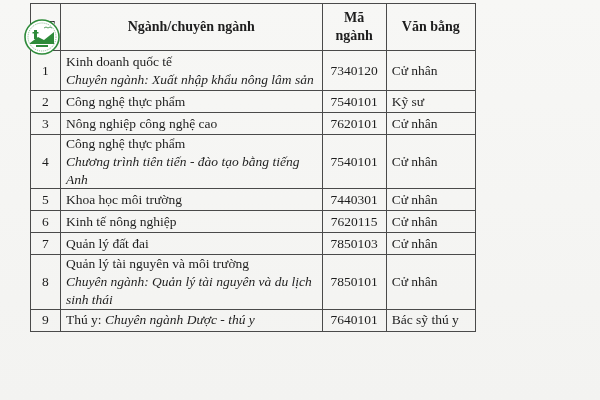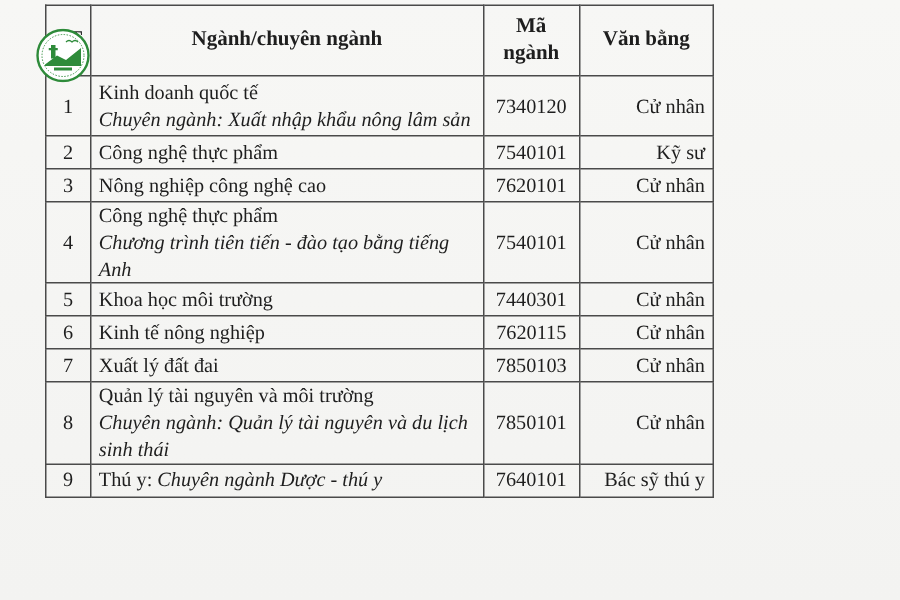--- a/index.html
+++ b/index.html
@@ -37,21 +37,21 @@
       text-align: center;
       height: 46px;
       font-size: 14px;
     }
     col.c-stt { width: 30px; }
     col.c-name { width: 345px; }
     col.c-code { width: 67px; }
     col.c-deg { width: 114px; }
     td.stt { text-align: center; padding: 0; }
     td.code { text-align: center; padding: 0; }
-    td.deg { text-align: right; padding: 0; margin-top: 23px; }
+    td.deg { text-align: left; padding: 0; margin-top: 23px; }
     tr.single td { height: 21px; }
     tr.double td { height: 39px; }
     .sub { font-style: italic; display: block; }
     .inline-sub { font-style: italic; text-align: center; }
     .logo {
       position: absolute;
       left: 24px;
       top: 19px;
       width: 36px;
       height: 36px;
@@ -118,21 +118,21 @@
         <td class="deg">Cử nhân</td>
       </tr>
       <tr class="single">
         <td class="stt">6</td>
         <td>Kinh tế nông nghiệp</td>
         <td class="code">7620115</td>
         <td class="deg">Cử nhân</td>
       </tr>
       <tr class="single">
         <td class="stt">7</td>
-        <td>Xuất lý đất đai</td>
+        <td>Quản lý đất đai</td>
         <td class="code">7850103</td>
         <td class="deg">Cử nhân</td>
       </tr>
       <tr class="double">
         <td class="stt">8</td>
         <td>
           <span>Quản lý tài nguyên và môi trường</span>
           <span class="sub">Chuyên ngành: Quản lý tài nguyên và du lịch sinh thái</span>
         </td>
         <td class="code">7850101</td>

